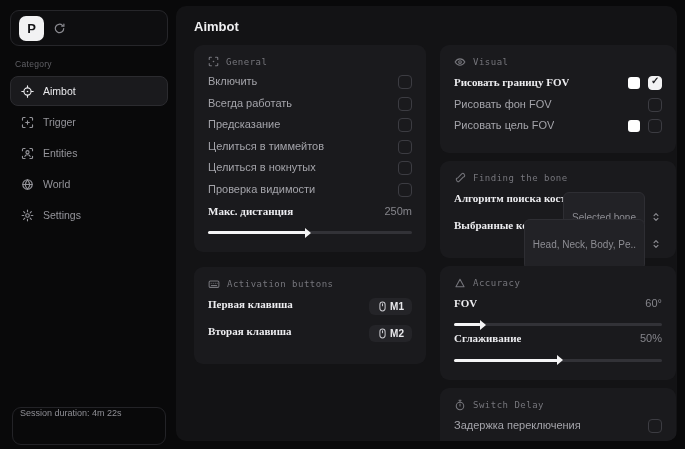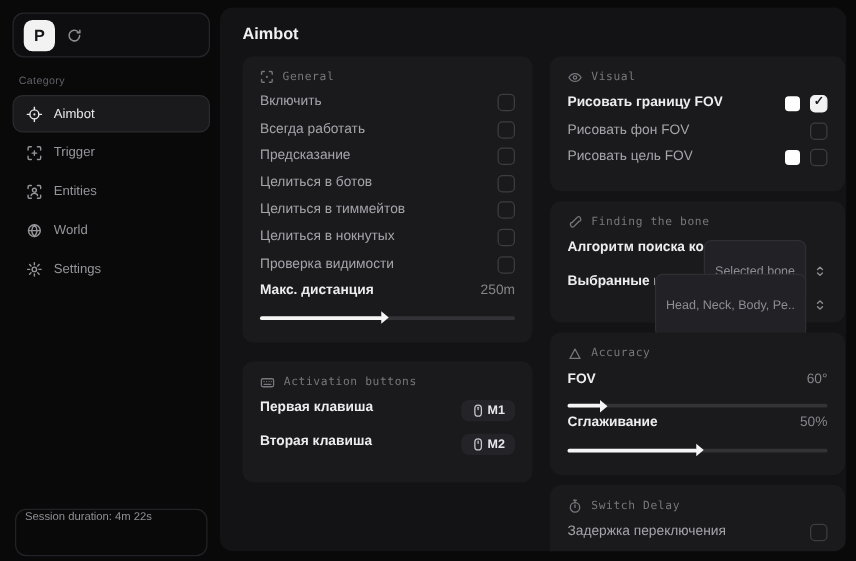--- a/index.html
+++ b/index.html
@@ -31,21 +31,21 @@
   .page-title{font-size:13px;font-weight:bold;color:#f0f0f2;margin-bottom:11px;}
   .cols{display:flex;gap:14px;}
   .col-l{width:232px;flex:0 0 232px;display:flex;flex-direction:column;gap:15px;}
   .col-r{width:236px;flex:0 0 236px;display:flex;flex-direction:column;gap:8px;}
   .panel{background:#1a1a1d;border-radius:9px;padding:11px 14px 12px 14px;box-sizing:border-box;}
   .p-head{display:flex;align-items:center;gap:7px;color:#76767c;
           font-family:"DejaVu Sans Mono",monospace;font-size:9px;letter-spacing:.5px;margin-bottom:8px;text-align:right;}
   .row{display:flex;align-items:flex-start;justify-content:space-between;height:21.6px;}
   .row.tall{height:27px;}
   .lbl{font-size:11px;color:#a4a4aa;white-space:nowrap;overflow:hidden;}
-  .lbl.hi{color:#ededf0;font-weight:bold;}
+  .lbl.hi{color:#ededf0;font-weight:bold;font-family:Liberation Serif, serif;}
   .val{font-size:11px;color:#85858b;white-space:nowrap;}
   .checkbox{width:14px;height:14px;border:1.5px solid #3c3c42;border-radius:4px;box-sizing:border-box;
             flex:0 0 auto;cursor:pointer;}
   .checkbox.checked{background:#f2f2f3;border-color:#f2f2f3;position:relative;}
   .checkbox.checked::after{content:"✓";position:absolute;left:2px;top:-2px;font-size:10px;
                            font-weight:bold;color:#1a1a1d;}
   .ctrl{display:flex;align-items:center;gap:8px;}
   .swatch{width:12px;height:12px;border-radius:3px;background:#ffffff;flex:0 0 auto;cursor:pointer;}
   .slider{position:relative;height:3px;background:#323237;border-radius:2px;margin:5px 0 6px 0;cursor:pointer;}
   .slider .fill{position:absolute;left:0;top:0;height:3px;background:#f5f5f6;border-radius:2px;}
@@ -157,24 +157,20 @@
           </div>
           <div class="row">
             <span class="lbl">Всегда работать</span>
             <span class="checkbox"></span>
           </div>
           <div class="row">
             <span class="lbl">Предсказание</span>
             <span class="checkbox"></span>
           </div>
           <div class="row">
-            <span class="lbl">Целиться в ботов</span>
-            <span class="checkbox"></span>
-          </div>
-          <div class="row">
             <span class="lbl">Целиться в тиммейтов</span>
             <span class="checkbox"></span>
           </div>
           <div class="row">
             <span class="lbl">Целиться в нокнутых</span>
             <span class="checkbox"></span>
           </div>
           <div class="row">
             <span class="lbl">Проверка видимости</span>
             <span class="checkbox"></span>

